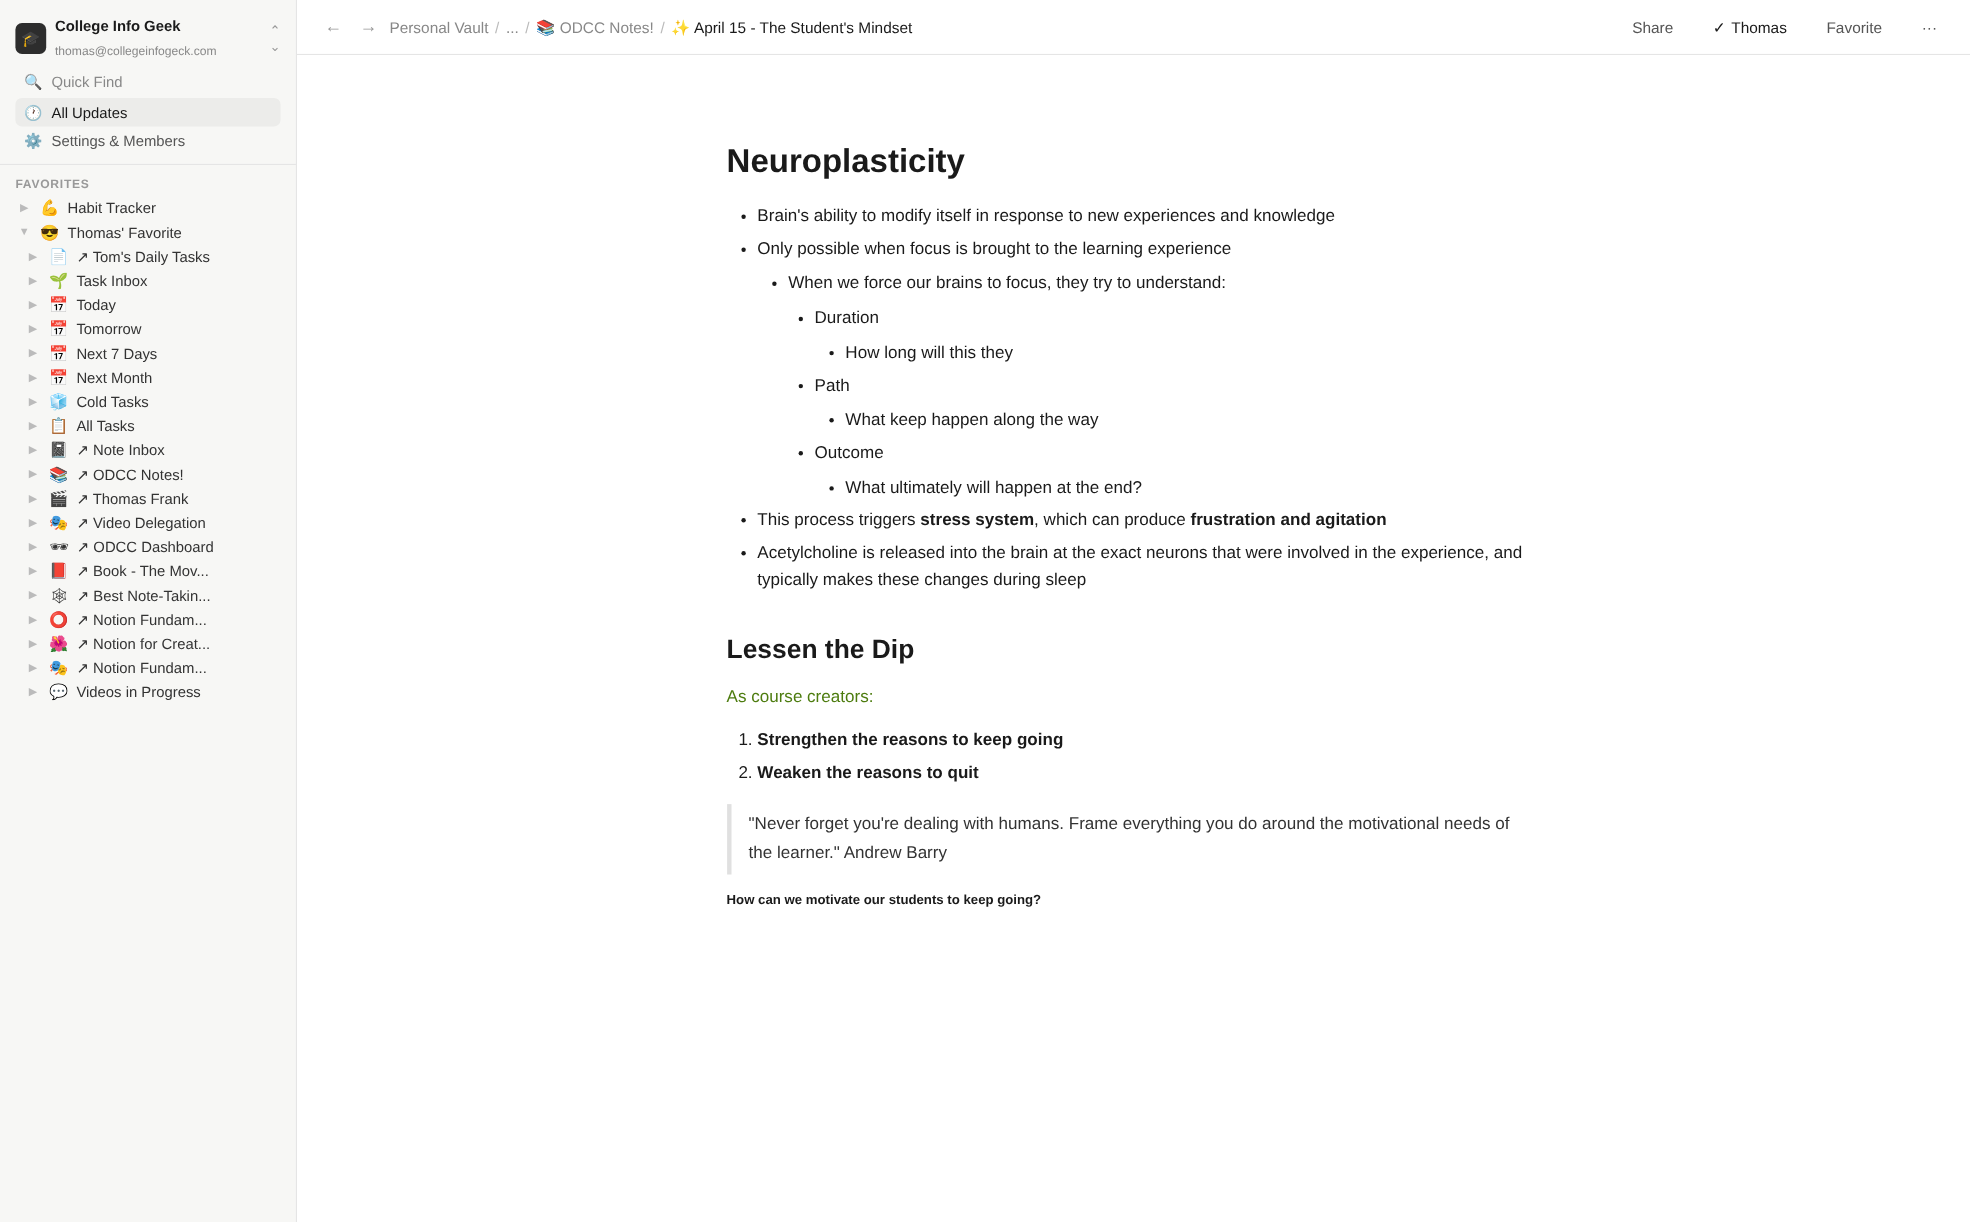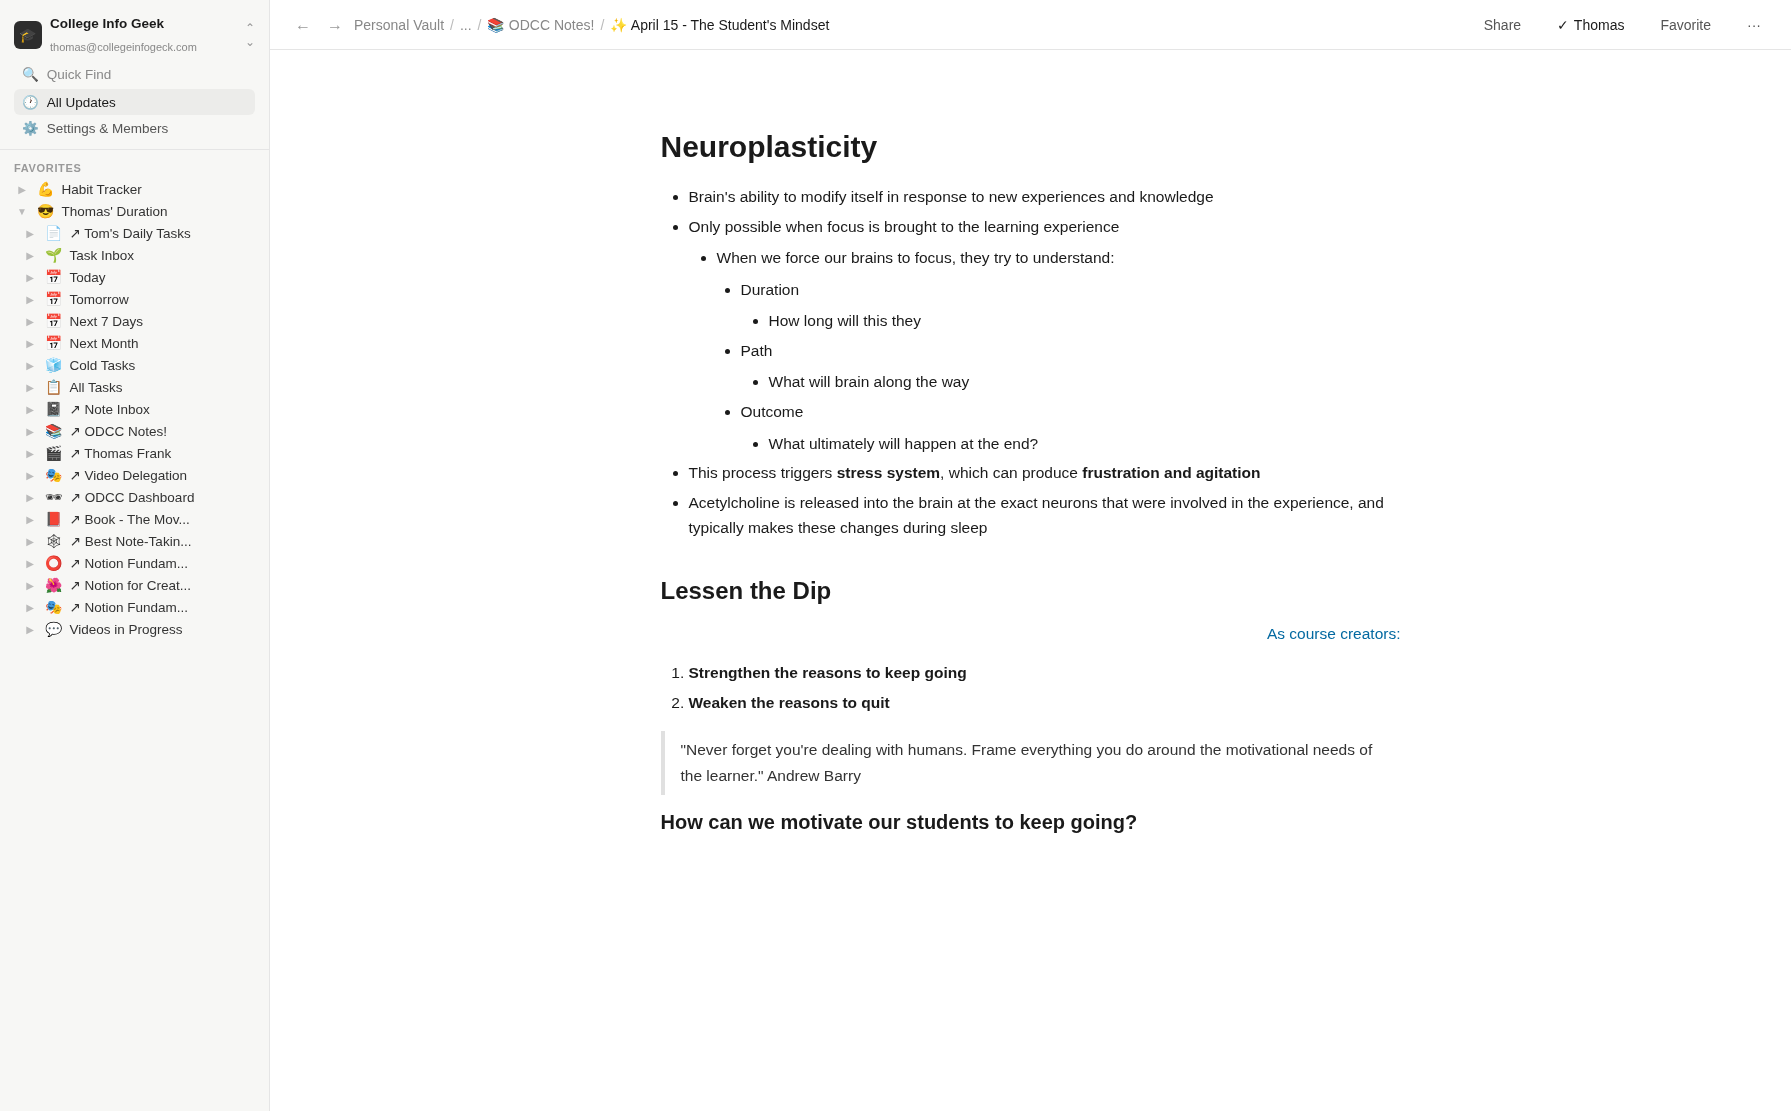--- a/index.html
+++ b/index.html
@@ -203,27 +203,26 @@
       border-left: 4px solid #e0e0e0;
       padding: 6px 16px;
       margin: 16px 0;
       color: #333;
       font-size: 15.5px;
       line-height: 1.65;
     }
     .bold { font-weight: 700; }
     .section-para {
       font-size: 15.5px;
-      color: #0369a1;
+      color: #4d7c0f;
       margin-bottom: 14px;
       line-height: 1.65;
-      text-align: right;
     }
     .bold-question {
-      font-size: 20px;
+      font-size: 12px;
       font-weight: 700;
       color: #1a1a1a;
       margin-top: 16px;
     }
 
     
     ::-webkit-scrollbar { width: 6px; }
     ::-webkit-scrollbar-track { background: transparent; }
     ::-webkit-scrollbar-thumb { background: #d0d0d0; border-radius: 3px; }
   </style>
@@ -260,21 +259,21 @@
 
   <div class="sidebar-item">
     <span class="arrow">▶</span>
     <span class="item-icon">💪</span>
     <span class="item-label">Habit Tracker</span>
   </div>
 
   <div class="sidebar-item">
     <span class="arrow">▼</span>
     <span class="item-icon">😎</span>
-    <span class="item-label">Thomas' Duration</span>
+    <span class="item-label">Thomas' Favorite</span>
   </div>
 
   <div class="sidebar-item indent1">
     <span class="arrow">▶</span>
     <span class="item-icon">📄</span>
     <span class="item-label">↗ Tom's Daily Tasks</span>
   </div>
   <div class="sidebar-item indent1">
     <span class="arrow">▶</span>
     <span class="item-icon">🌱</span>
@@ -410,21 +409,21 @@
           <ul style="list-style:disc; padding-left: 24px;">
             <li>
               Duration
               <ul>
                 <li>How long will this they</li>
               </ul>
             </li>
             <li>
               Path
               <ul>
-                <li>What will brain along the way</li>
+                <li>What keep happen along the way</li>
               </ul>
             </li>
             <li>
               Outcome
               <ul>
                 <li>What ultimately will happen at the end?</li>
               </ul>
             </li>
           </ul>
         </ul>

